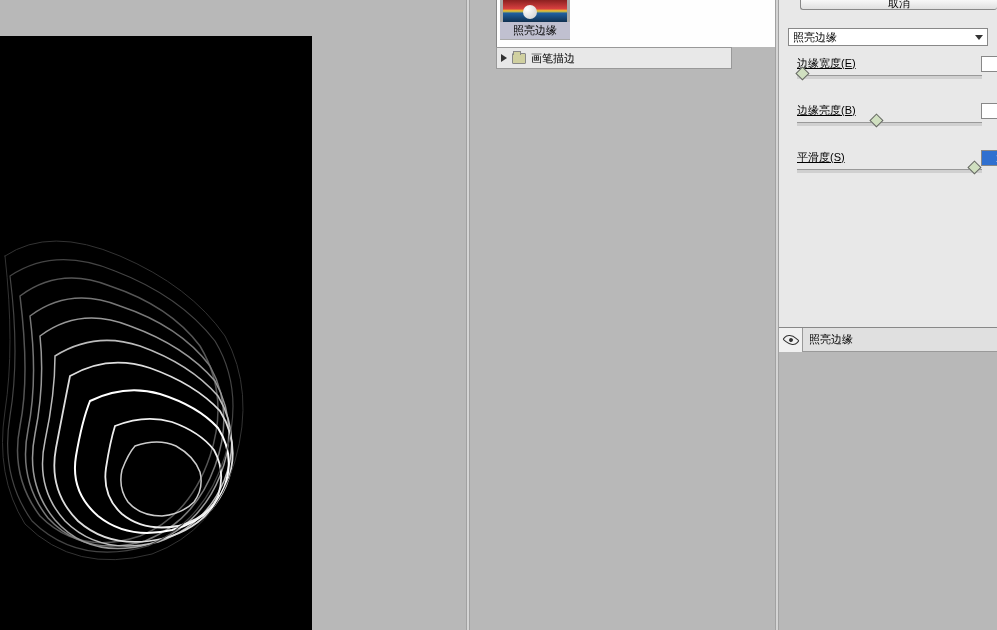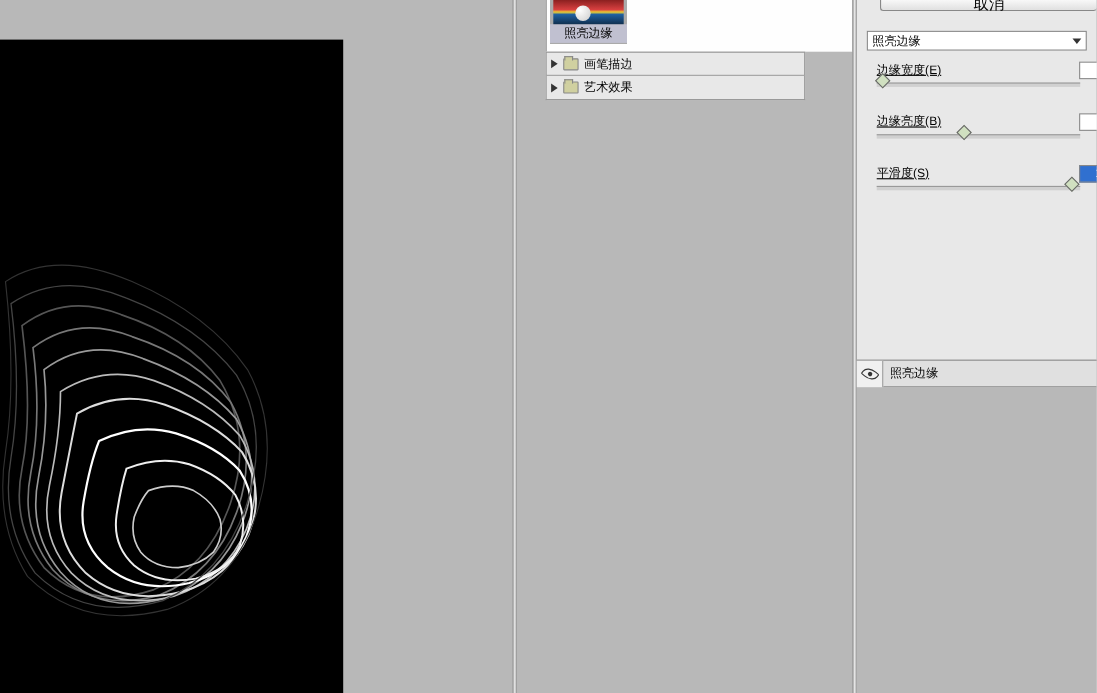--- a/index.html
+++ b/index.html
@@ -158,21 +158,21 @@
       left: 21px;
       top: 0;
       width: 197px;
       height: 10px;
       background: linear-gradient(to bottom, #f8f8f8, #e0e0e0);
       border: 1px solid #888;
       border-top: none;
       border-right: none;
       border-radius: 0 0 3px 3px;
       text-align: center;
-      font-size: 14px;
+      font-size: 11px;
       line-height: 6px;
       cursor: pointer;
     }
     .filter-select {
       position: absolute;
       left: 9px;
       top: 28px;
       width: 200px;
       height: 18px;
       background: #fff;
@@ -315,25 +315,20 @@
       <div class="filter-thumb-img"></div>
       <div class="filter-thumb-label">照亮边缘</div>
     </div>
   </div>
   <div class="filter-categories">
     <div class="filter-category">
       <span class="tri-icon"></span>
       <span class="folder-icon"></span>
       <span>画笔描边</span>
     </div>
-    <div class="filter-category">
-      <span class="tri-icon"></span>
-      <span class="folder-icon"></span>
-      <span>艺术效果</span>
-    </div>
   </div>
 </div>
 
 <div class="divider-v2"></div>
 
 <div class="right-panel">
   <div class="cancel-btn">取消</div>
 
   <div class="filter-select">
     <span>照亮边缘</span>

